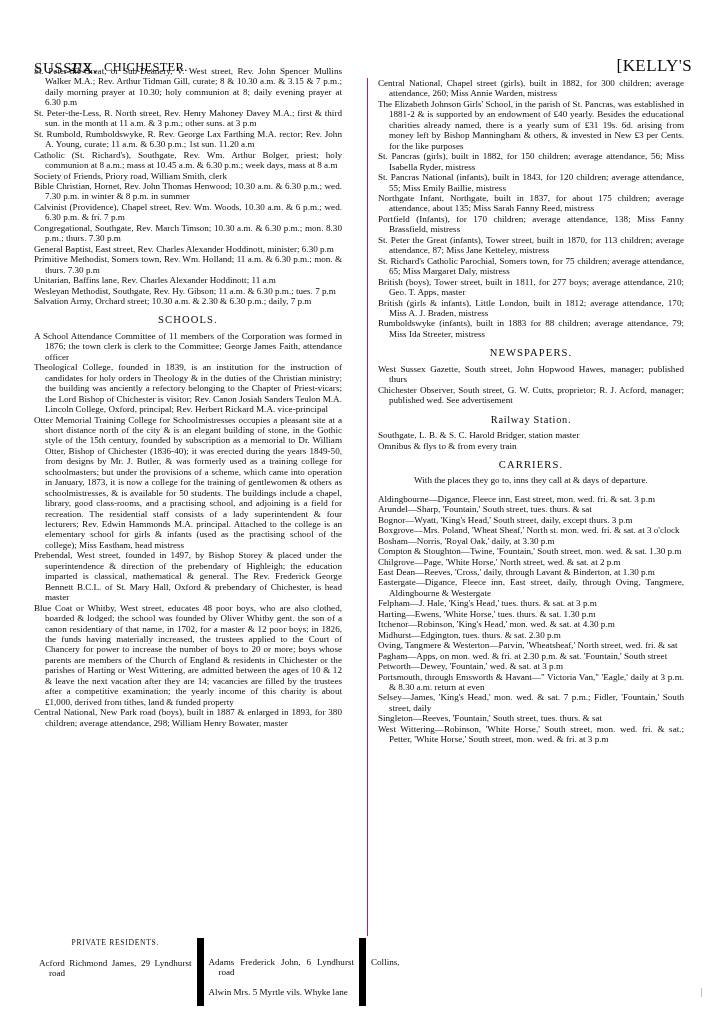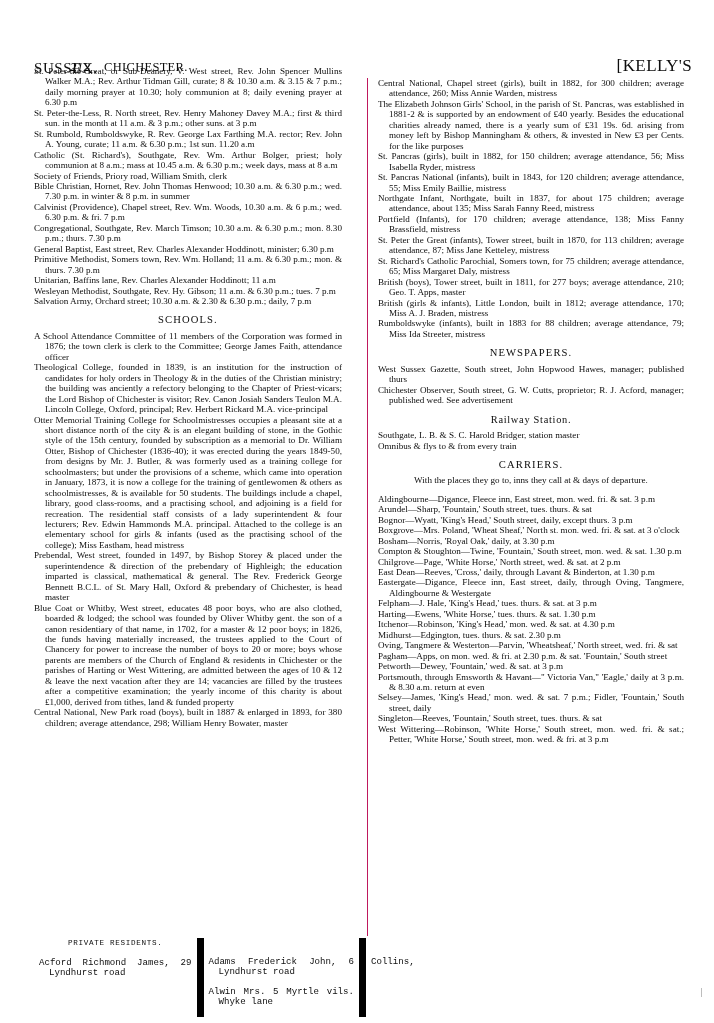--- a/index.html
+++ b/index.html
@@ -126,21 +126,20 @@
     top: 938px;
     width: 650px;
     display: flex;
   }
   .res-col {
     width: 162.5px;
     box-sizing: border-box;
     font-size: 9.1px;
     line-height: 10.45px;
     padding: 0 5px;
-    font-family: Liberation Mono, monospace;
   }
   .res-col + .res-col { border-left: 7px solid #000000; }
   .res-head {
     text-align: center;
     font-size: 7.6px;
     letter-spacing: .7px;
     text-transform: uppercase;
     margin-bottom: 1px;
     white-space: nowrap;
   }

